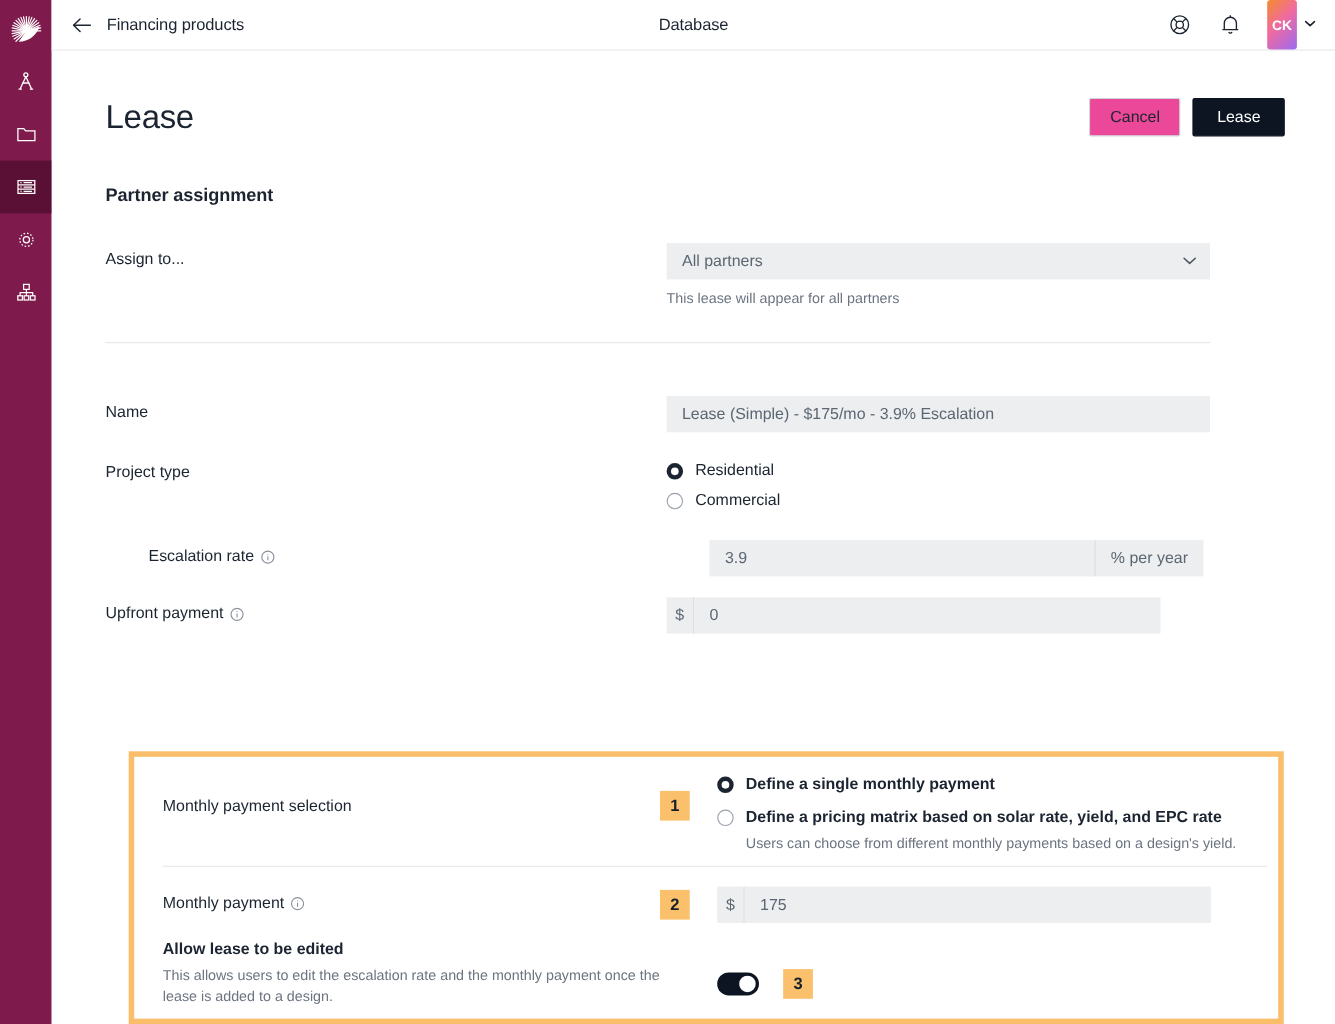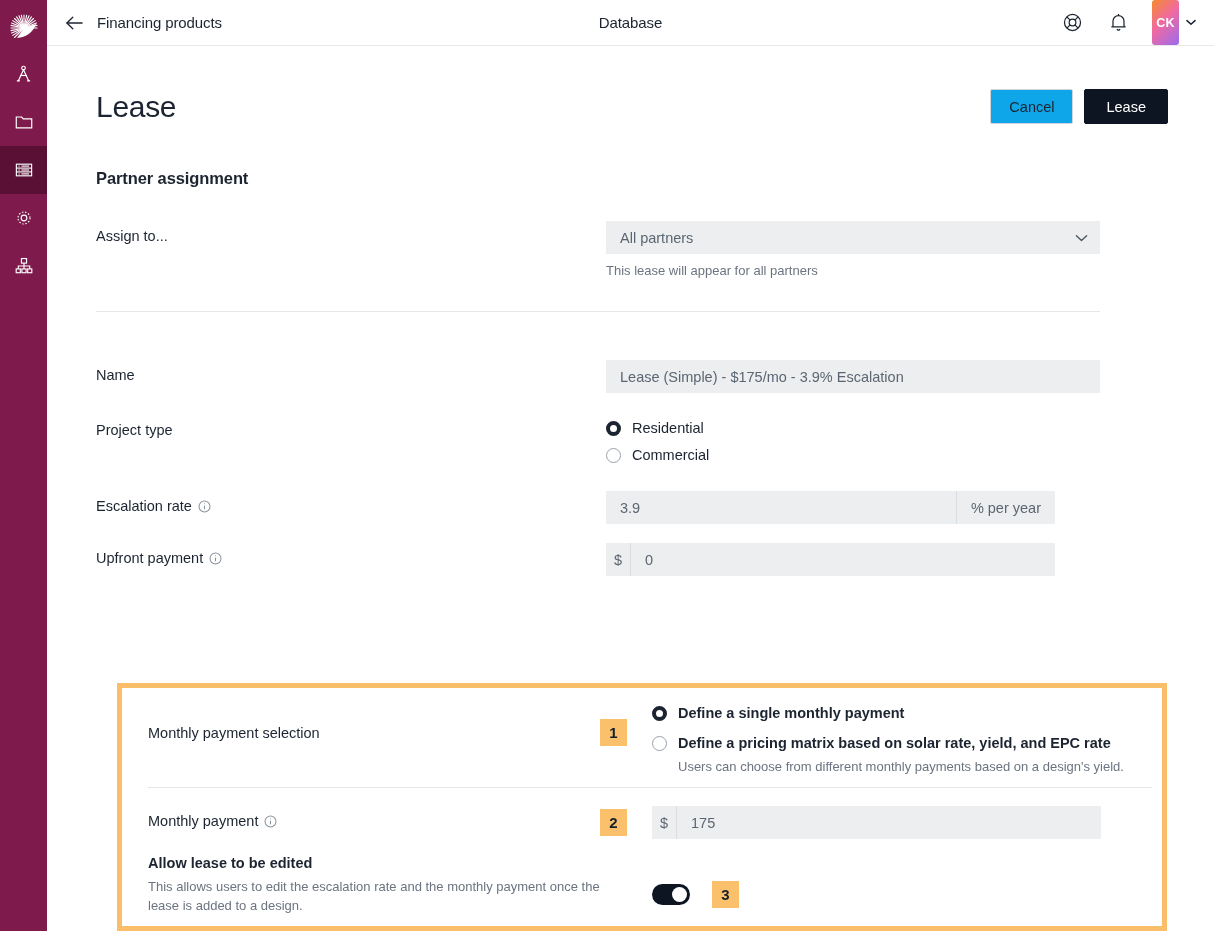--- a/index.html
+++ b/index.html
@@ -133,21 +133,21 @@
     font-size: 14.5px;
     height: 35px;
     padding: 0 18px;
     border-radius: 2px;
     cursor: pointer;
     display: inline-flex;
     align-items: center;
     justify-content: center;
   }
   .btn-secondary {
-    background: #0ea5e9;
+    background: #ec4899;
     border: 1px solid #cfd4d9;
     color: #1b2430;
   }
   .btn-primary {
     background: #0d1523;
     border: 1px solid #0d1523;
     color: #fff;
     padding: 0 21px;
   }
 
@@ -464,21 +464,21 @@
               <span class="radio-text">Residential</span>
             </label>
             <label class="radio-line">
               <span class="radio"></span>
               <span class="radio-text">Commercial</span>
             </label>
           </div>
         </div>
       </div>
 
-      <div class="row" style="margin-top:26px;">
+      <div class="row" style="margin-top:26px;margin-left:39px;">
         <div class="row-label">
           <span>Escalation rate</span>
           <span class="info-icon">
             <svg width="13" height="13" viewBox="0 0 14 14" fill="none" stroke="#8a929c" stroke-width="1.1" aria-hidden="true">
               <circle cx="7" cy="7" r="5.9"></circle>
               <line x1="7" y1="6.1" x2="7" y2="10"></line>
               <circle cx="7" cy="4.1" r="0.55" fill="#8a929c" stroke="none"></circle>
             </svg>
           </span>
         </div>

